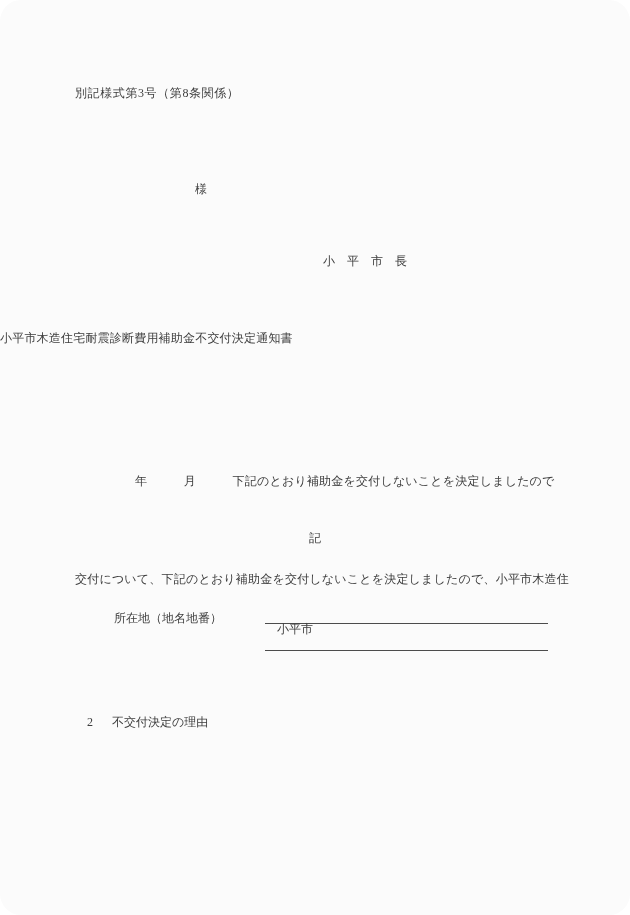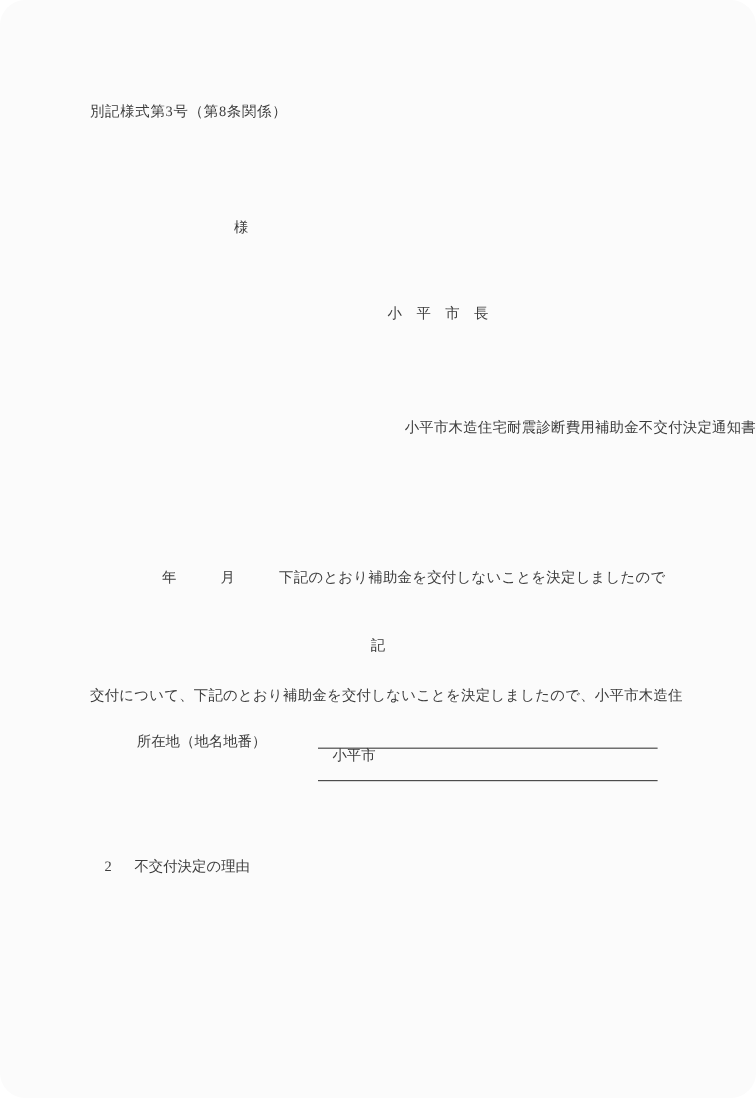--- a/index.html
+++ b/index.html
@@ -12,21 +12,21 @@
     font-size: 12px;
     color: #3d3d3d;
     overflow: hidden;
     border-radius: 21px;
   }
   .abs { position: absolute; white-space: pre; }
   .form-ref   { left: 75px;  top: 85px;  letter-spacing: 0.6px; }
   .right-block{ left: 443px; top: 100px; line-height: 25.5px; }
   .addressee  { left: 195px; top: 181px; }
   .sender     { left: 323px; top: 253px; }
-  .doc-title  { left: 0; right: 0; top: 348px; text-align: right; letter-spacing: 0.2px; white-space: pre; font-family: Liberation Mono, monospace; }
+  .doc-title  { left: 0; right: 0; top: 330px; text-align: left; letter-spacing: 0.2px; white-space: pre; font-family: Liberation Mono, monospace; }
   .body-par   { left: 75px;  top: 400px; width: 490px; line-height: 32.5px; letter-spacing: 0.2px; }
   .body-line  { white-space: pre; }
   .body-line.indent { padding-left: 60px; }
   .record     { left: 0; right: 0; top: 530px; text-align: center; }
   .section    { white-space: pre; }
   .sec1       { left: 75px;  top: 586px; }
   .sec2       { left: 75px;  top: 699px; }
   .sec-num    { display: inline-block; width: 25px; }
   .loc-label  { left: 114px;  top: 610px; text-align: right; }
   .field-line {

